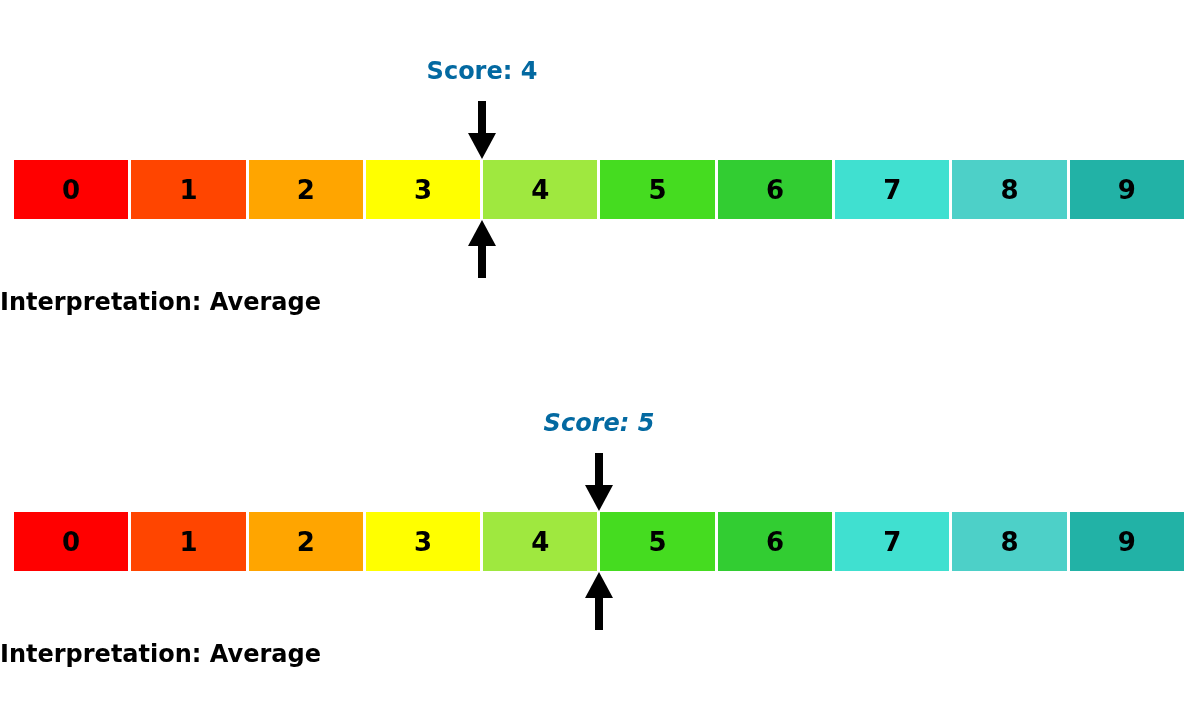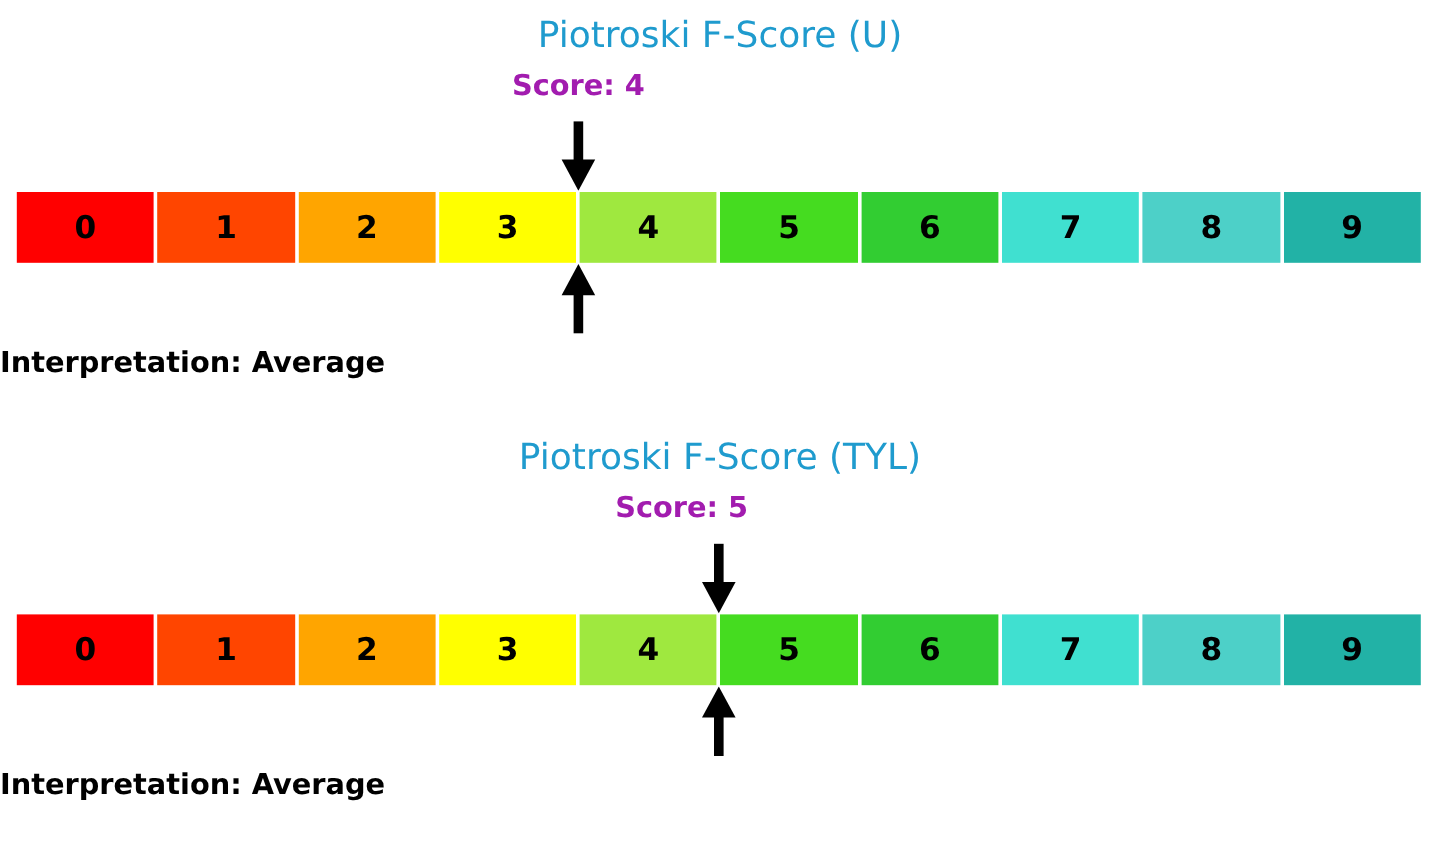--- a/index.html
+++ b/index.html
@@ -33,21 +33,21 @@
     font-size: 30px;
     font-weight: 400;
     color: #1F9BCE;
   }
   .score-label {
     position: absolute;
     top: 57px;
     transform: translateX(-50%);
     font-size: 24px;
     font-weight: 700;
-    color: #a21caf;
+    color: #0369a1;
     white-space: nowrap;
   }
   .arrow {
     position: absolute;
     width: 30px;
     height: 58px;
     transform: translateX(-50%);
   }
   .arrow-down { top: 101px; }
   .arrow-up   { top: 220px; }
@@ -81,21 +81,20 @@
     font-weight: 700;
     color: #000000;
   }
 </style>
 </head>
 <body>
 
 <div class="canvas">
 
   <section class="fscore-chart" data-chart="0">
-    <div class="chart-title">Piotroski F-Score (U)</div>
     <div class="score-label score-anchored" style="left: 482px;">Score: 4</div>
     <div class="arrow arrow-down score-anchored" style="left: 482px;">
       <svg width="30" height="58" viewBox="0 0 30 58">
           <rect x="11" y="0" width="8" height="34" fill="#000"></rect>
           <polygon points="1,32 29,32 15,58" fill="#000"></polygon>
         </svg>
     </div>
     <div class="scale-bar">
         <div class="scale-cell" style="background: rgb(255, 0, 0);">
           <span>0</span>
@@ -131,22 +130,21 @@
     <div class="arrow arrow-up score-anchored" style="left: 482px;">
       <svg width="30" height="58" viewBox="0 0 30 58">
           <polygon points="15,0 1,26 29,26" fill="#000"></polygon>
           <rect x="11" y="24" width="8" height="34" fill="#000"></rect>
         </svg>
     </div>
     <div class="interp-label">Interpretation: Average</div>
   </section>
 
   <section class="fscore-chart" data-chart="1">
-    <div class="chart-title">Piotroski F-Score (TYL)</div>
-    <div class="score-label score-anchored" style="left: 568px;">Score: 5</div>
+    <div class="score-label score-anchored" style="left: 599px; font-style: italic;">Score: 5</div>
     <div class="arrow arrow-down score-anchored" style="left: 599px;">
       <svg width="30" height="58" viewBox="0 0 30 58">
           <rect x="11" y="0" width="8" height="34" fill="#000"></rect>
           <polygon points="1,32 29,32 15,58" fill="#000"></polygon>
         </svg>
     </div>
     <div class="scale-bar">
         <div class="scale-cell" style="background: rgb(255, 0, 0);">
           <span>0</span>
         </div>

